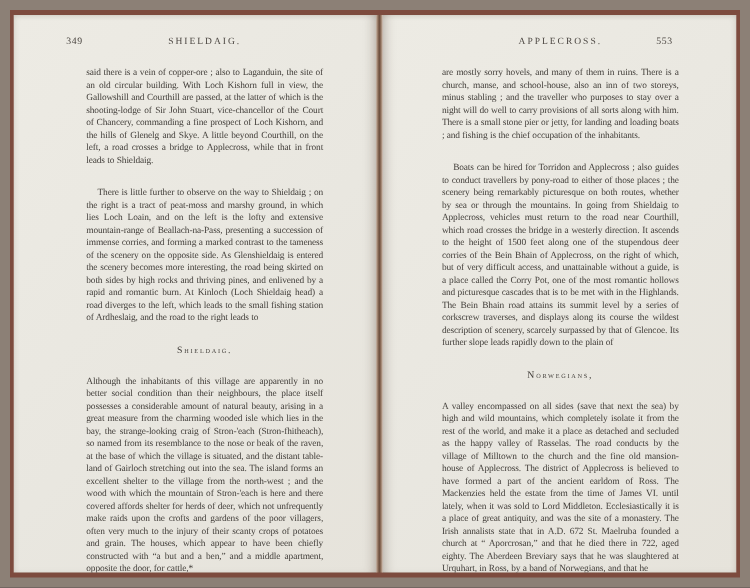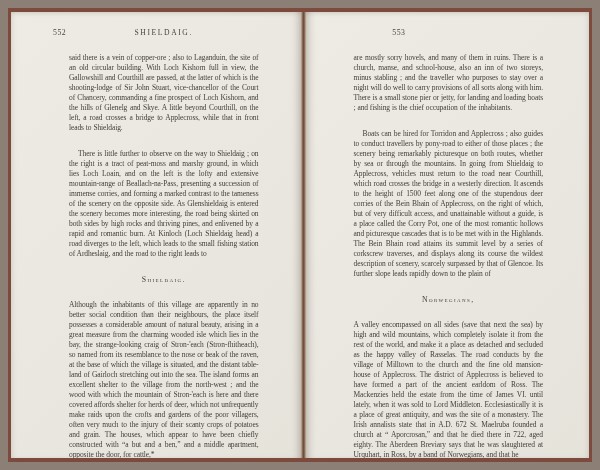--- a/index.html
+++ b/index.html
@@ -40,21 +40,21 @@
   }
   .page-header{
     display:flex;
     align-items:baseline;
     font-size:7.8px;
     letter-spacing:.5px;
     margin-bottom:13px;
     color:#4a4540;
   }
   .page-num{width:34px;}
-  .page-num.right{text-align:right;}
+  .page-num.right{text-align:left;}
   .running-title{
     flex:1;
     text-align:center;
     letter-spacing:1.6px;
     font-size:7.6px;
   }
   p.body{
     margin:16px;
     font-size:7.5px;
     line-height:10px;
@@ -80,36 +80,37 @@
   }
 </style>
 </head>
 <body>
 
 <div class="scan">
   <div class="book">
 
     <div class="page page-left">
       <div class="page-header">
-        <span class="page-num">552</span>
+        <span class="page-num">349</span>
         <span class="running-title">SHIELDAIG.</span>
         <span class="page-num right"></span>
       </div>
       <p class="body">said there is a vein of copper-ore ; also to Laganduin, the site of an old circular building.  With Loch Kishorn full in view, the Gallowshill and Courthill are passed, at the latter of which is the shooting-lodge of Sir John Stuart, vice-chancellor of the Court of Chancery, commanding a fine prospect of Loch Kishorn, and the hills of Glenelg and Skye.  A little beyond Courthill, on the left, a road crosses a bridge to Applecross, while that in front leads to Shieldaig.</p>
       <p class="body indent">There is little further to observe on the way to Shieldaig ; on the right is a tract of peat-moss and marshy ground, in which lies Loch Loain, and on the left is the lofty and extensive mountain-range of Beallach-na-Pass, presenting a succession of immense corries, and forming a marked contrast to the tameness of the scenery on the opposite side.  As Glenshieldaig is entered the scenery becomes more interesting, the road being skirted on both sides by high rocks and thriving pines, and enlivened by a rapid and romantic burn.  At Kinloch (Loch Shieldaig head) a road diverges to the left, which leads to the small fishing station of Ardheslaig, and the road to the right leads to</p>
       <div class="section-heading">Shieldaig.</div>
       <p class="body">Although the inhabitants of this village are apparently in no better social condition than their neighbours, the place itself possesses a considerable amount of natural beauty, arising in a great measure from the charming wooded isle which lies in the bay, the strange-looking craig of Stron-'each (Stron-fhitheach), so named from its resemblance to the nose or beak of the raven, at the base of which the village is situated, and the distant table-land of Gairloch stretching out into the sea. The island forms an excellent shelter to the  village from the north-west ; and the wood with which the mountain of Stron-'each is here and there covered affords shelter for herds of deer, which not unfrequently make raids upon the crofts and gardens of the poor villagers, often very much to the injury of their scanty crops of potatoes and grain.  The houses, which appear to have been chiefly constructed with “a but and a ben,” and a middle apartment, opposite the door, for cattle,*</p>
       <p class="footnote">* There are yet some parts in Ross-shire where the people and the cattle are housed under one roof, and enter by one common door ; but such cases, though general not many years ago, are now comparatively rare.</p>
     </div>
 
     <div class="gutter"></div>
 
     <div class="page page-right">
       <div class="page-header">
         <span class="page-num"></span>
+        <span class="running-title">APPLECROSS.</span>
         <span class="page-num right">553</span>
       </div>
       <p class="body">are mostly sorry hovels, and many of them in ruins.  There is a church, manse, and school-house, also an inn of two storeys, minus stabling ; and the traveller who purposes to stay over a night will do  well to carry provisions of all sorts along with him.  There is a small stone pier or jetty, for landing and loading boats ; and fishing is the chief occupation of the inhabitants.</p>
       <p class="body indent">Boats can be hired for Torridon and Applecross ; also guides to conduct travellers by pony-road to either of those places ; the scenery being remarkably picturesque on both routes, whether by sea or through the mountains.  In going from Shieldaig to Applecross, vehicles must return to the road near Courthill, which road crosses the bridge in a westerly direction.  It ascends to the height of 1500 feet along one of the stupendous deer corries of the Bein Bhain of Applecross, on the right of which, but of very difficult access, and unattainable without a guide, is a place called the Corry Pot, one of the most romantic hollows and picturesque cascades that is to be met with in the Highlands.  The Bein Bhain road attains its summit level by a series of corkscrew traverses, and displays along its course the wildest description of scenery, scarcely surpassed by that of Glencoe.  Its further slope leads rapidly down to the plain of</p>
       <div class="section-heading">Norwegians,</div>
       <p class="body">A valley encompassed on all sides (save that next the sea) by high and wild mountains, which completely isolate it from the rest of the  world, and make it a place as detached and secluded as the happy valley of Rasselas.  The road conducts by the village of Milltown to the church and the fine old mansion-house of Applecross.  The district of Applecross is believed to have formed a part of the ancient earldom of Ross.  The Mackenzies held the estate from the time of James VI. until lately, when it was sold to Lord Middleton.  Ecclesiastically it is a place of great antiquity, and was the site of a monastery.  The Irish annalists state that in A.D. 672 St. Maelruba founded a church at “ Aporcrosan,” and that he died there in 722, aged eighty.  The Aberdeen Breviary says that he was slaughtered at Urquhart, in Ross, by a band of Norwegians, and that he</p>
     </div>
 
   </div>
 </div>

